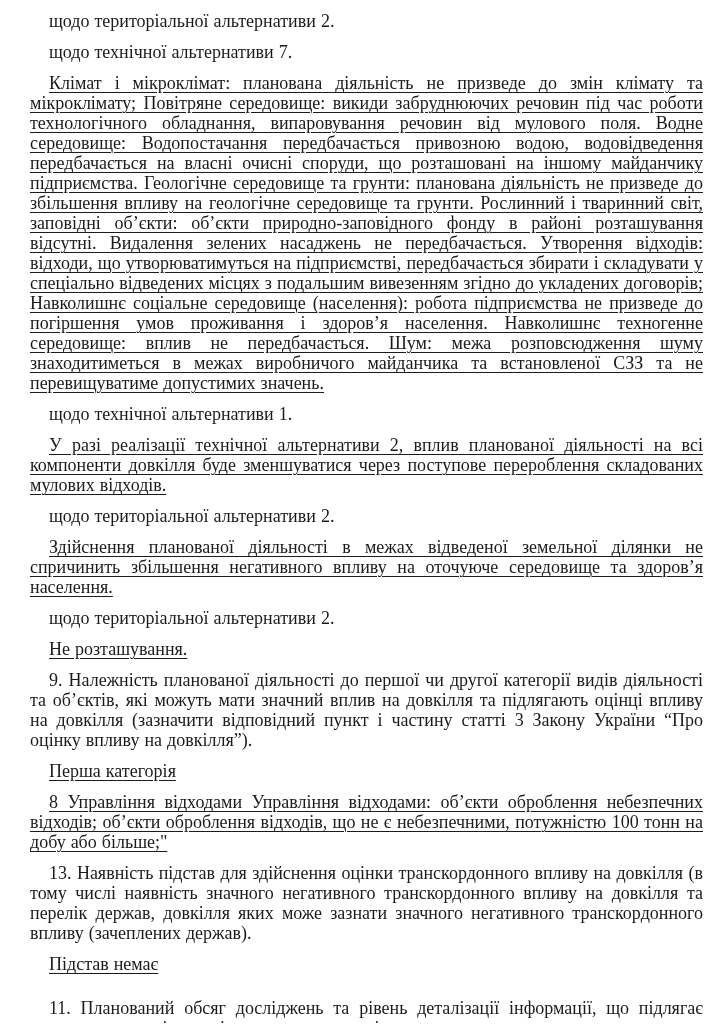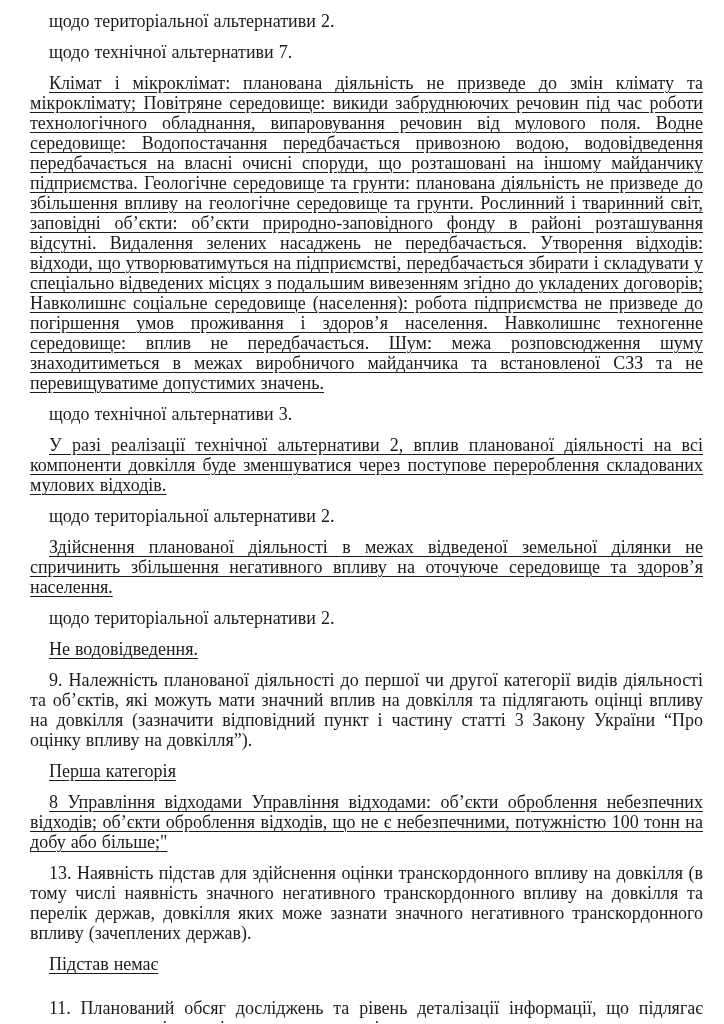--- a/index.html
+++ b/index.html
@@ -36,25 +36,25 @@
     margin-top: 24px;
   }
 </style>
 </head>
 <body>
 
 <div class="doc">
   <p class="para">щодо територіальної альтернативи 2.</p>
   <p class="para">щодо технічної альтернативи 7.</p>
   <p class="para u">Клімат і мікроклімат: планована діяльність не призведе до змін клімату та мікроклімату; Повітряне середовище: викиди забруднюючих речовин під час роботи технологічного обладнання, випаровування речовин від мулового поля. Водне середовище: Водопостачання передбачається привозною водою, водовідведення передбачається на власні очисні споруди, що розташовані на іншому майданчику підприємства. Геологічне середовище та грунти: планована діяльність не призведе до збільшення впливу на геологічне середовище та грунти. Рослинний і тваринний світ, заповідні об’єкти: об’єкти природно-заповідного фонду в районі розташування відсутні. Видалення зелених насаджень не передбачається. Утворення відходів: відходи, що утворюватимуться на підприємстві, передбачається збирати і складувати у спеціально відведених місцях з подальшим вивезенням згідно до укладених договорів; Навколишнє соціальне середовище (населення): робота підприємства не призведе до погіршення умов проживання і здоров’я населення. Навколишнє техногенне середовище: вплив не передбачається. Шум: межа розповсюдження шуму знаходитиметься в межах виробничого майданчика та встановленої СЗЗ та не перевищуватиме допустимих значень.</p>
-  <p class="para">щодо технічної альтернативи 3.</p>
+  <p class="para">щодо технічної альтернативи 1.</p>
   <p class="para u">У разі реалізації технічної альтернативи 2, вплив планованої діяльності на всі компоненти довкілля буде зменшуватися через поступове перероблення складованих мулових відходів.</p>
   <p class="para">щодо територіальної альтернативи 2.</p>
   <p class="para u">Здійснення планованої діяльності в межах відведеної земельної ділянки не спричинить збільшення негативного впливу на оточуюче середовище та здоров’я населення.</p>
   <p class="para">щодо територіальної альтернативи 2.</p>
-  <p class="para u">Не водовідведення.</p>
+  <p class="para u">Не розташування.</p>
   <p class="para">9. Належність планованої діяльності до першої чи другої категорії видів діяльності та об’єктів, які можуть мати значний вплив на довкілля та підлягають оцінці впливу на довкілля (зазначити відповідний пункт і частину статті 3 Закону України “Про оцінку впливу на довкілля”).</p>
   <p class="para u">Перша категорія</p>
   <p class="para u">8 Управління відходами Управління відходами: об’єкти оброблення небезпечних відходів; об’єкти оброблення відходів, що не є небезпечними, потужністю 100 тонн на добу або більше;"</p>
   <p class="para">13. Наявність підстав для здійснення оцінки транскордонного впливу на довкілля (в тому числі наявність значного негативного транскордонного впливу на довкілля та перелік держав, довкілля яких може зазнати значного негативного транскордонного впливу (зачеплених держав).</p>
   <p class="para u">Підстав немає</p>
   <p class="para gap-top">11. Планований обсяг досліджень та рівень деталізації інформації, що підлягає включенню до звіту з оцінки впливу на довкілля.</p>
 </div>
 
 </body></html>

